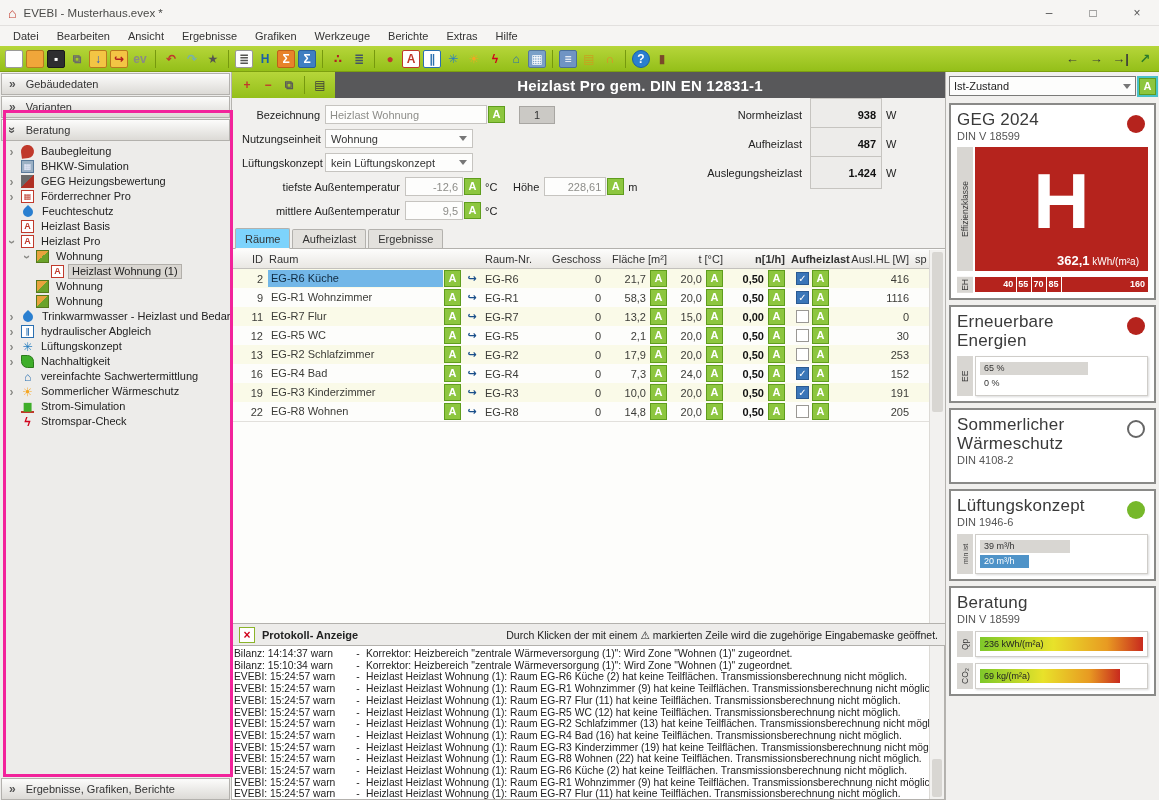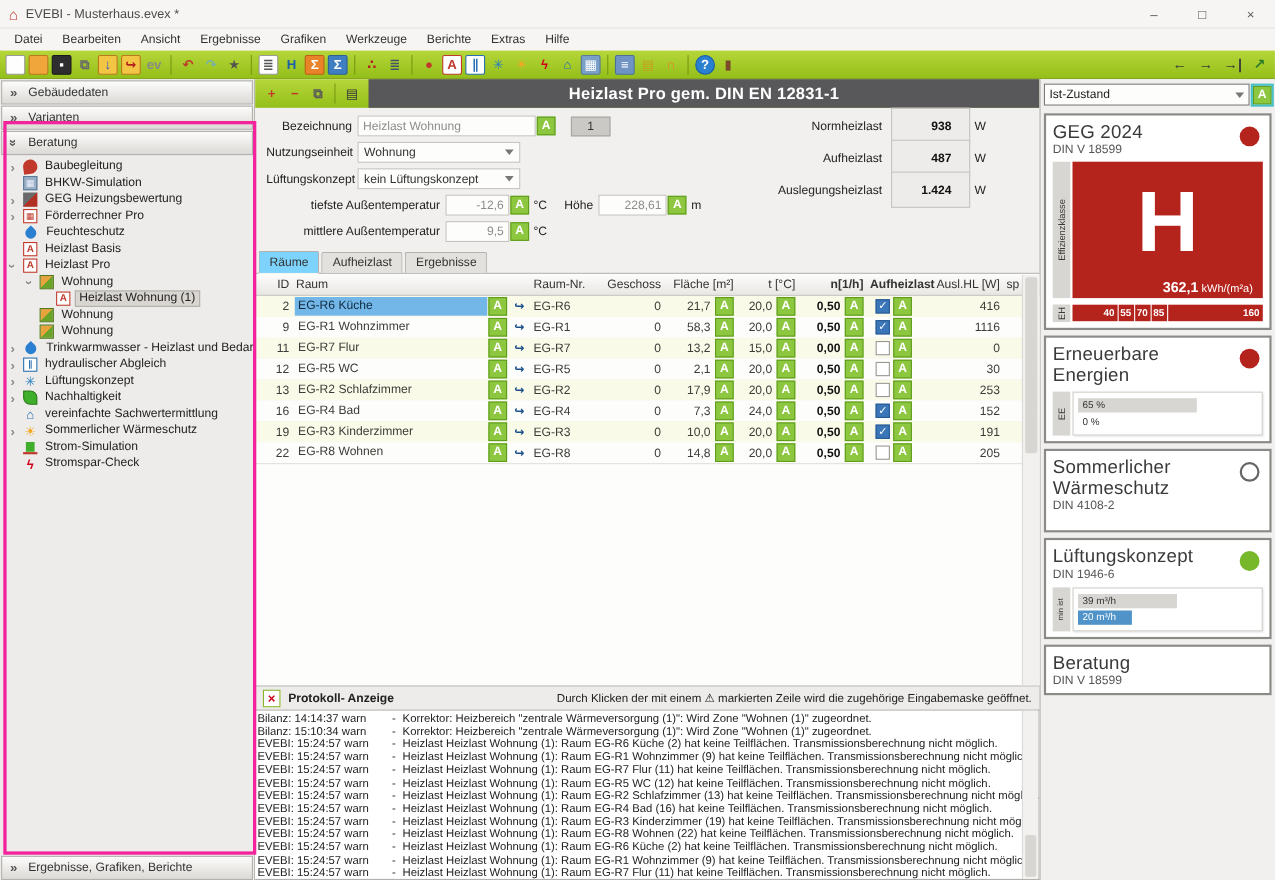--- a/index.html
+++ b/index.html
@@ -58,21 +58,21 @@
 .flabel2{text-align:right;color:#222}
 .finput{background:#fdfdfc;border:1px solid #c6c4c0;height:19px;display:inline-flex;align-items:center;padding:0 4px;color:#8d8d89}
 .fsel{background:#fdfdfc;border:1px solid #c6c4c0;height:19px;display:inline-flex;align-items:center;justify-content:space-between;padding:0 5px;color:#333}
 .dda{width:0;height:0;border-left:4px solid transparent;border-right:4px solid transparent;border-top:5px solid #777;margin-left:6px}
 .abtn{width:17px;height:17px;background:#8dc63f;border:1px solid #5f9d1d;color:#fff;font-weight:bold;font-size:11px;display:inline-flex;align-items:center;justify-content:center;flex:none;margin-left:1px;line-height:1}
 .idxbox{width:36px;height:18px;background:#cbc9c5;border:1px solid #a8a6a2;display:inline-flex;align-items:center;justify-content:center;margin-left:14px;color:#333}
 .unit{margin-left:4px;color:#222}
 .results{position:absolute;left:455px;top:7px}
 .rrow{display:flex;align-items:center;height:19px;margin-bottom:10px}
 .rlab{width:115px;text-align:right;margin-right:8px}
-.rval{width:72px;height:33px;background:#edecea;border:1px solid #c6c4c0;display:flex;align-items:center;justify-content:flex-end;padding-right:16px;font-weight:bold;color:#111}
+.rval{width:72px;height:33px;background:#edecea;border:1px solid #c6c4c0;display:flex;align-items:center;justify-content:flex-end;padding-right:5px;font-weight:bold;color:#111}
 
 .tabs{height:21px;display:flex;align-items:flex-end;padding-left:3px;border-bottom:1px solid #b3b1ad;background:#f1f0ee}
 .tab{height:19px;padding:0 9px;display:flex;align-items:center;border:1px solid #b3b1ad;border-bottom:none;background:#e3e1dd;color:#333;margin-right:2px;border-radius:2px 2px 0 0}
 .tab.active{background:#7dd3fc;height:21px;margin-bottom:-1px;border-bottom:1px solid #fbfaf8}
 
 .gridcols{display:grid;grid-template-columns:34px 196px 20px 66px 56px 66px 56px 62px 62px 62px 17px}
 .thead{height:20px;background:linear-gradient(#fdfdfc,#e9e7e3);border-bottom:1px solid #c3c1bd}
 .hc{display:flex;align-items:center;padding:0 3px;color:#333;white-space:nowrap;overflow:hidden}
 .hc.r{justify-content:flex-end}
 .hc.rb{justify-content:flex-end;font-weight:bold}
@@ -780,17 +780,31 @@
         <div class="barbox" id="lkbars">
             <div class="bar ref" style="width:55%">39 m³/h</div>
             <div class="bar req lt" style="width:30%">20 m³/h</div>
           </div>
       </div>
     </div>
 
     <div class="card">
       <div class="ctitle">Beratung</div>
       <div class="cnorm">DIN V 18599</div>
+      <div id="berbars">
+          <div class="bgroup">
+            <span class="vaxis">Qp</span>
+            <div class="barbox">
+              <div class="bar grad" style="width:100%">236 kWh/(m²a)</div>
+            </div>
+          </div>
+          <div class="bgroup">
+            <span class="vaxis">CO₂</span>
+            <div class="barbox">
+              <div class="bar grad" style="width:86%">69 kg/(m²a)</div>
+            </div>
+          </div>
+        </div>
     </div>
   </div>
 </div>
 
 <div class="annot"></div>
 
 </body></html>

